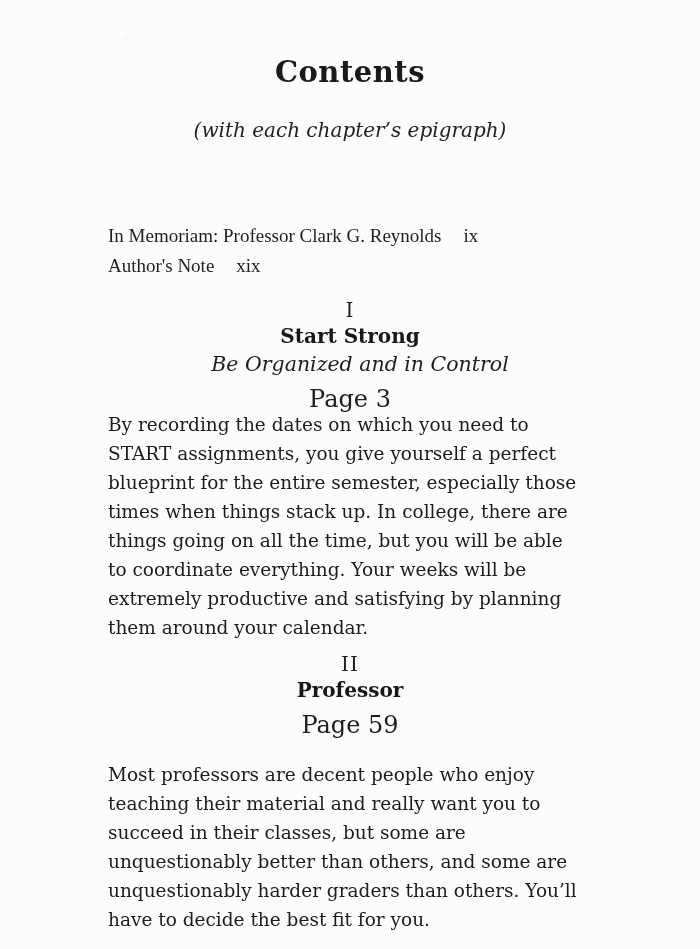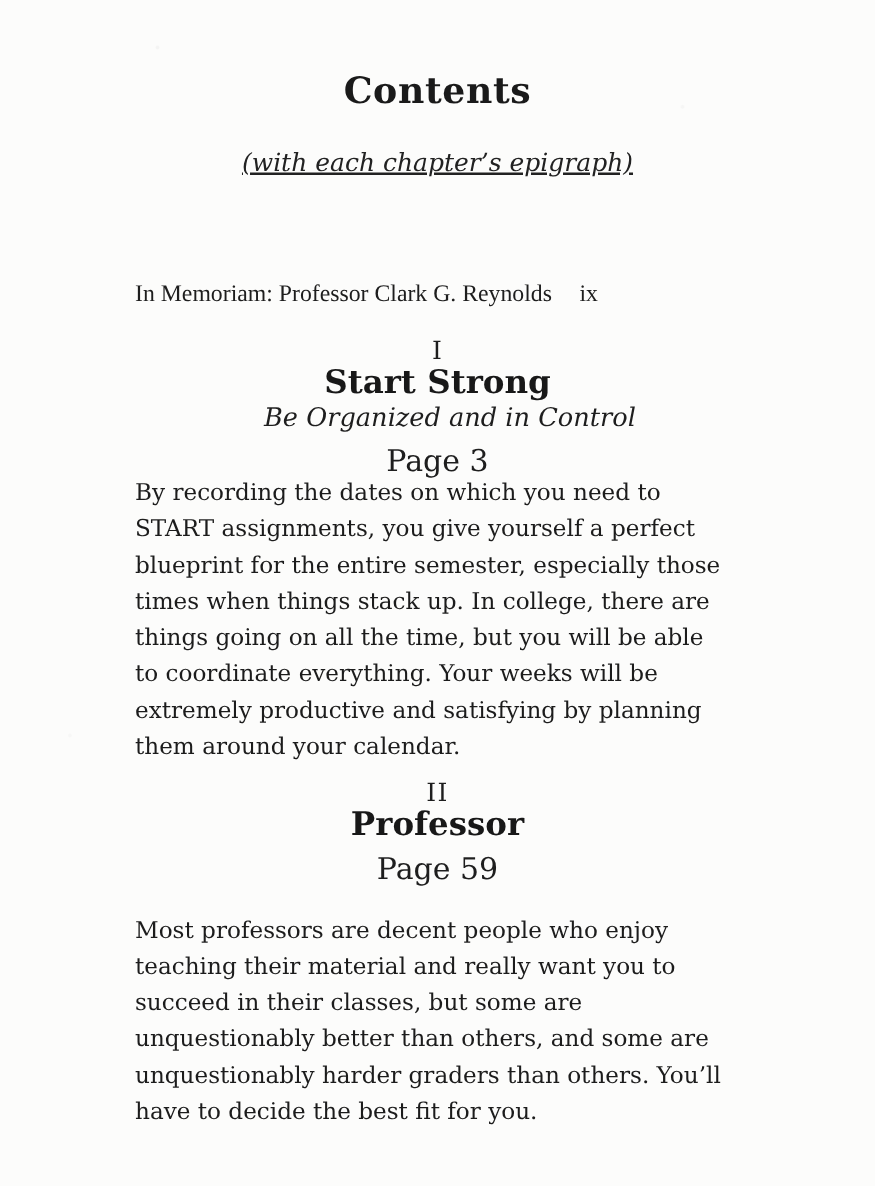--- a/index.html
+++ b/index.html
@@ -29,38 +29,37 @@
     line-height: 34px;
   }
 
   .doc-subtitle {
     margin-top: 27px;
     text-align: center;
     font-style: italic;
     font-size: 20px;
     line-height: 28px;
     color: #222222;
-    text-decoration: underline;
   }
 
   .front-matter {
     margin-top: 77px;
     margin-left: 108px;
     font-size: 19px;
     font-family: Liberation Serif, serif;
   }
   .fm-row { line-height: 30px; white-space: nowrap; }
   .fm-page { margin-left: 22px; }
 
   .chapter-head { text-align: center; }
   .chapter-head.first { margin-top: 16px; }
   .chapter-head.second { margin-top: 9px; }
 
   .ch-numeral { font-size: 20px; line-height: 26px; letter-spacing: 1px; }
-  .ch-title   { font-size: 26px; line-height: 27px; font-weight: bold; color: #181818; }
+  .ch-title   { font-size: 20px; line-height: 27px; font-weight: bold; color: #181818; }
   .ch-epigraph{ font-size: 20.5px; line-height: 28px; font-style: italic; padding-left: 20px; }
   .ch-epigraph:empty { display: none; }
   .ch-page    { margin-top: 10px; font-size: 24px; line-height: 22px; }
 
   .summary {
     margin-left: 108px;
     font-size: 18.5px;
     line-height: 29px;
     white-space: pre;
     color: #1c1c1c;
@@ -73,20 +72,23 @@
 
 <div class="page">
 
   <h1 class="doc-title">Contents</h1>
 
   <div class="doc-subtitle">(with each chapter’s epigraph)</div>
 
   <div class="front-matter">
     <div class="fm-row">
       <span>In Memoriam: Professor Clark G. Reynolds</span><span class="fm-page">ix</span>
+    </div>
+    <div class="fm-row">
+      <span>Author's Note</span><span class="fm-page">xix</span>
     </div>
   </div>
 
   <div class="chapter-head first">
     <div class="ch-numeral">I</div>
     <div class="ch-title">Start Strong</div>
     <div class="ch-epigraph">Be Organized and in Control</div>
     <div class="ch-page">Page 3</div>
   </div>
 

